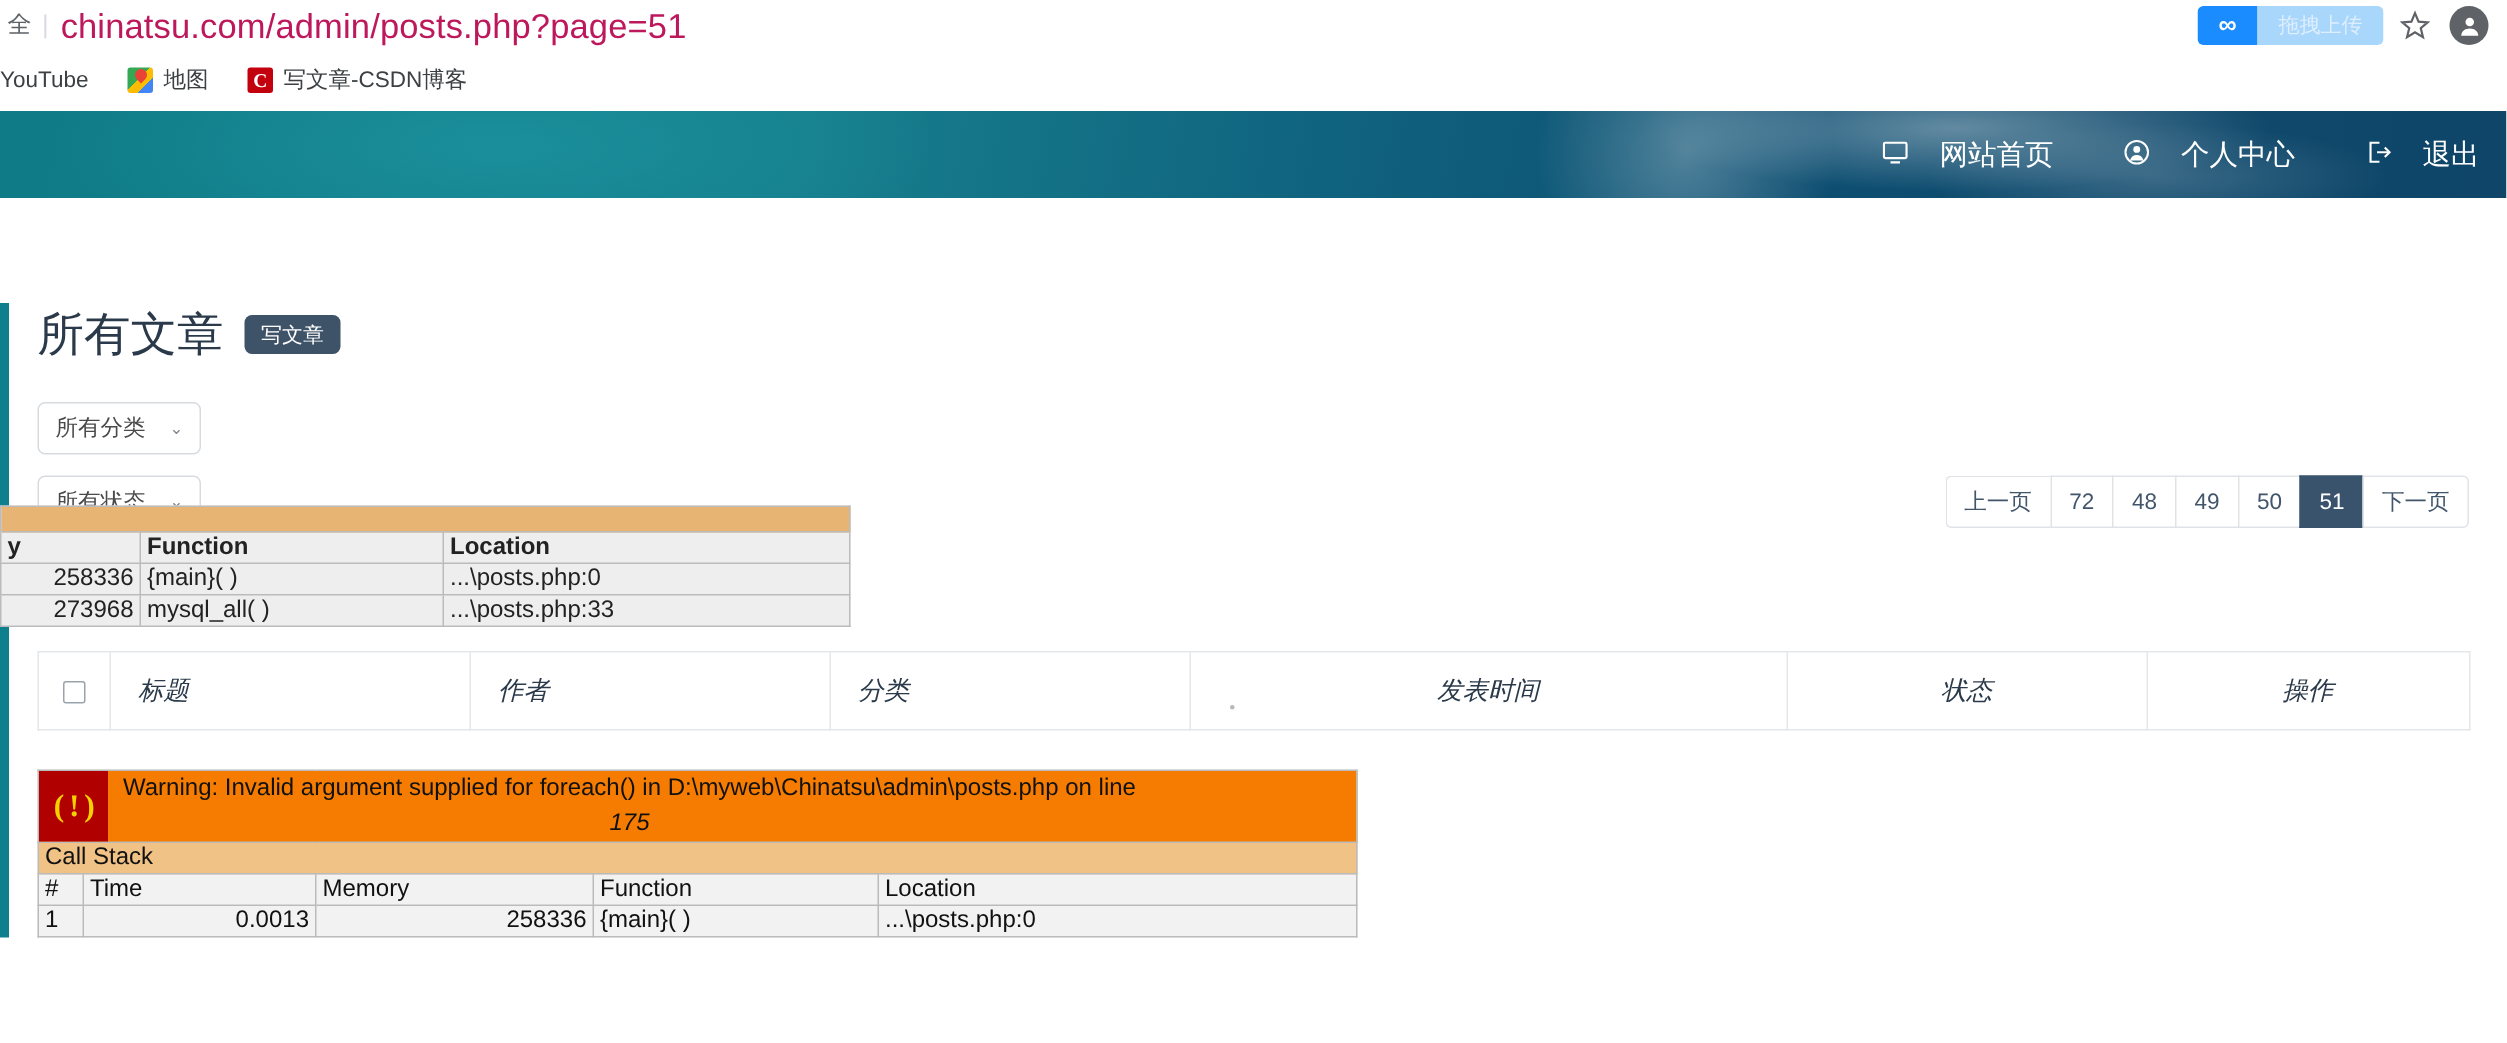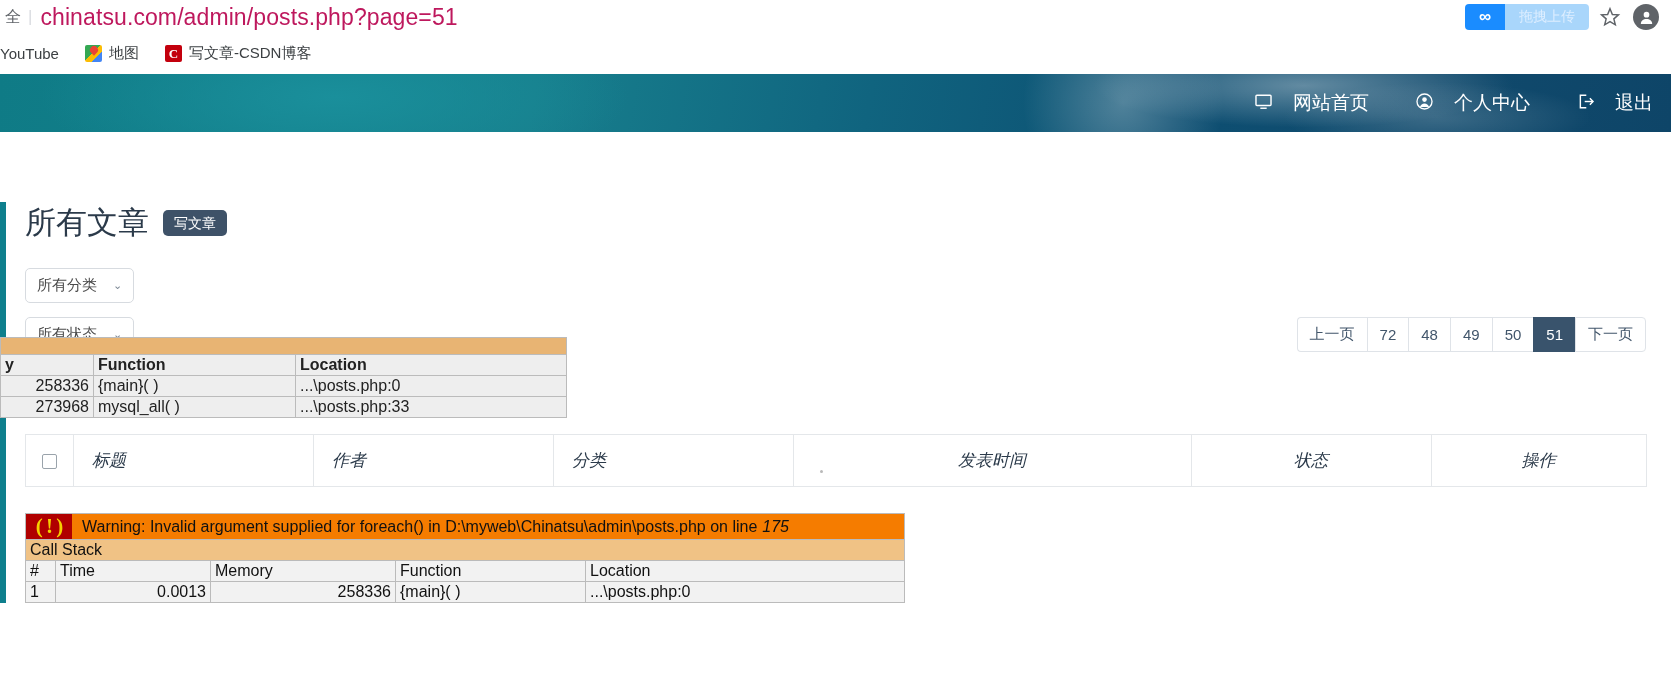--- a/index.html
+++ b/index.html
@@ -203,21 +203,21 @@
     background:#f57c00; padding:0 !important; border:1px solid #bbbbbb;
   }
   .warn-head-inner { display:flex; align-items:stretch; }
   .warn-badge {
     background:#b00000; color:#f5d000; font-size:21px; font-weight:bold;
     width:46px; display:flex; align-items:center; justify-content:center;
     font-family:"Liberation Serif", serif; letter-spacing:-1px;
   }
   .warn-msg {
     padding:3px 0 3px 10px; color:#111; font-size:16px;
-    display:flex; align-items:center; gap:5px;
+    display:flex; align-items:center; gap:5px;flex-direction:column;
   }
   .warn-msg i { font-style:italic; }
   .callstack-td { background:#f0c285; }
   .xdebug-warn .hdr td { background:#f2f2f2; font-weight:normal; }
   .xdebug-warn .num { text-align:right; }
   .w-c1 { width:30px; } .w-c2 { width:155px; }
   .w-c3 { width:185px; } .w-c4 { width:190px; }
 
   .side-stripe {
     position:absolute; left:0; top:0; width:6px; height:100%;

